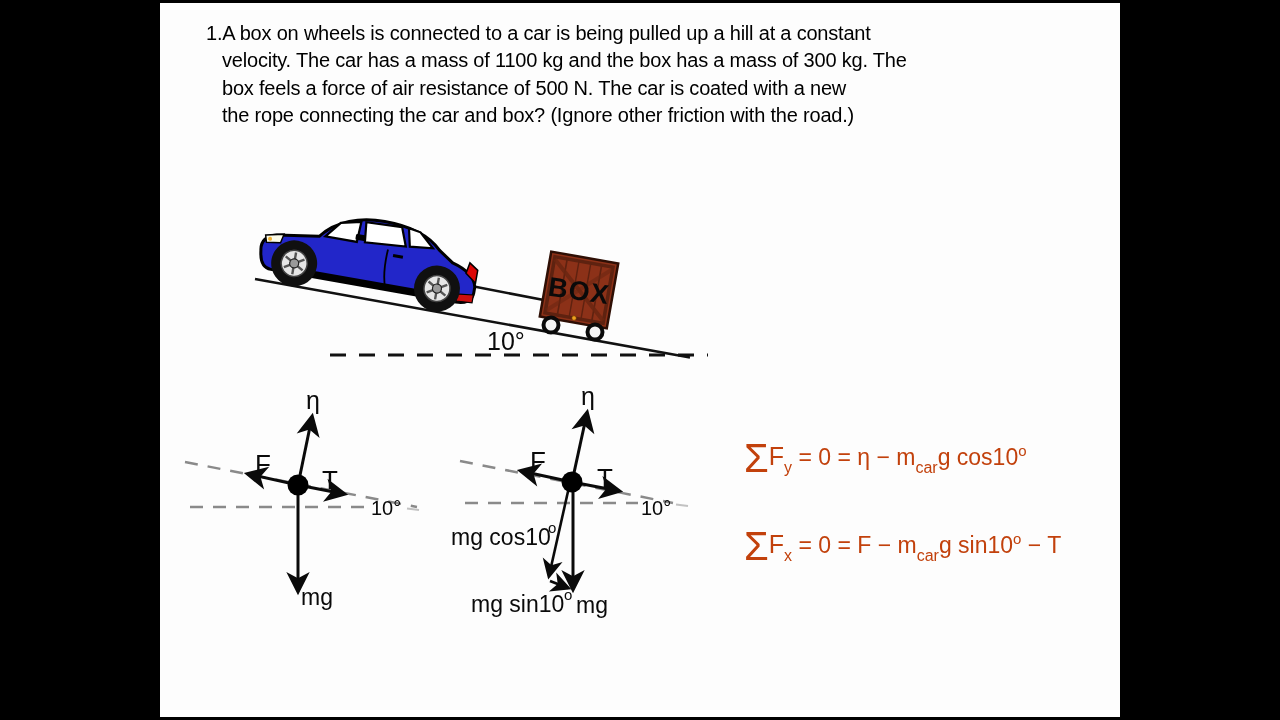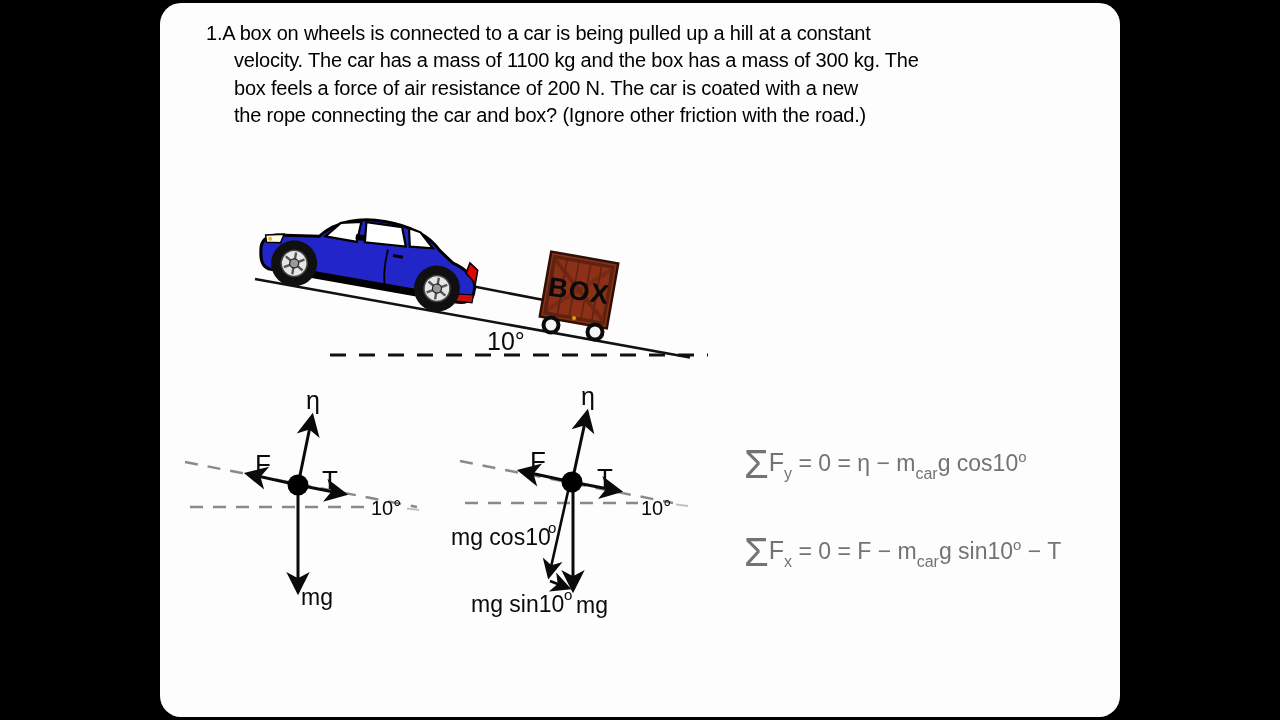--- a/index.html
+++ b/index.html
@@ -3,50 +3,49 @@
 <meta charset="utf-8">
 <style>
   html,body{margin:0;padding:0;}
   body{
     width:1280px;height:720px;position:relative;overflow:hidden;
     background:#000;font-family:"Liberation Sans",sans-serif;
   }
   .slide{
     position:absolute;left:160px;top:3px;width:960px;height:714px;
     background:#fdfdfd;
-    border-radius:21px;
   }
   .problem{
     position:absolute;left:46px;top:17px;width:840px;
     font-size:20px;line-height:27.4px;color:#000;letter-spacing:-0.2px;
   }
-  .problem .cont{margin-left:28px;}
+  .problem .cont{margin-left:16px;}
   svg.canvas{position:absolute;left:0;top:0;width:960px;height:714px;}
   svg.canvas text{font-family:"Liberation Sans",sans-serif;fill:#0a0a0a;}
   .boxword{font-family:"DejaVu Serif",serif;font-weight:bold;letter-spacing:1px;}
   .eq{
-    position:absolute;white-space:nowrap;color:#737373;
-    font-size:23px;line-height:44px;
+    position:absolute;white-space:nowrap;color:#c2410c;
+    font-size:23px;line-height:32px;
   }
   .eq .sigma{font-size:40px;vertical-align:-7px;}
   .eq .fmain{font-size:25px;}
   .eq .sub{font-size:16px;vertical-align:-8px;}
   .eq .sup{font-size:15px;vertical-align:9px;}
   .eq1{left:584px;top:432px;}
   .eq2{left:584px;top:480px;margin-top:40px;}
 </style>
 </head>
 <body>
 
 <div class="slide">
 
   <div class="problem">
     <div class="line">1.A box on wheels is connected to a car is being pulled up a hill at a constant</div>
     <div class="line cont">velocity. The car has a mass of 1100 kg and the box has a mass of 300 kg. The</div>
-    <div class="line cont">box feels a force of air resistance of 200 N. The car is coated with a new</div>
+    <div class="line cont">box feels a force of air resistance of 500 N. The car is coated with a new</div>
     <div class="line cont">the rope connecting the car and box? (Ignore other friction with the road.)</div>
   </div>
 
   <svg class="canvas" viewBox="0 0 960 714">
     <defs>
       <marker id="ah" viewBox="0 0 12 12" refX="9.5" refY="6" markerWidth="8.5" markerHeight="8.5" orient="auto-start-reverse">
         <path d="M0.5,0.5 L11.5,6 L0.5,11.5 L3.5,6 Z" fill="#0a0a0a"></path>
       </marker>
     </defs>
 

